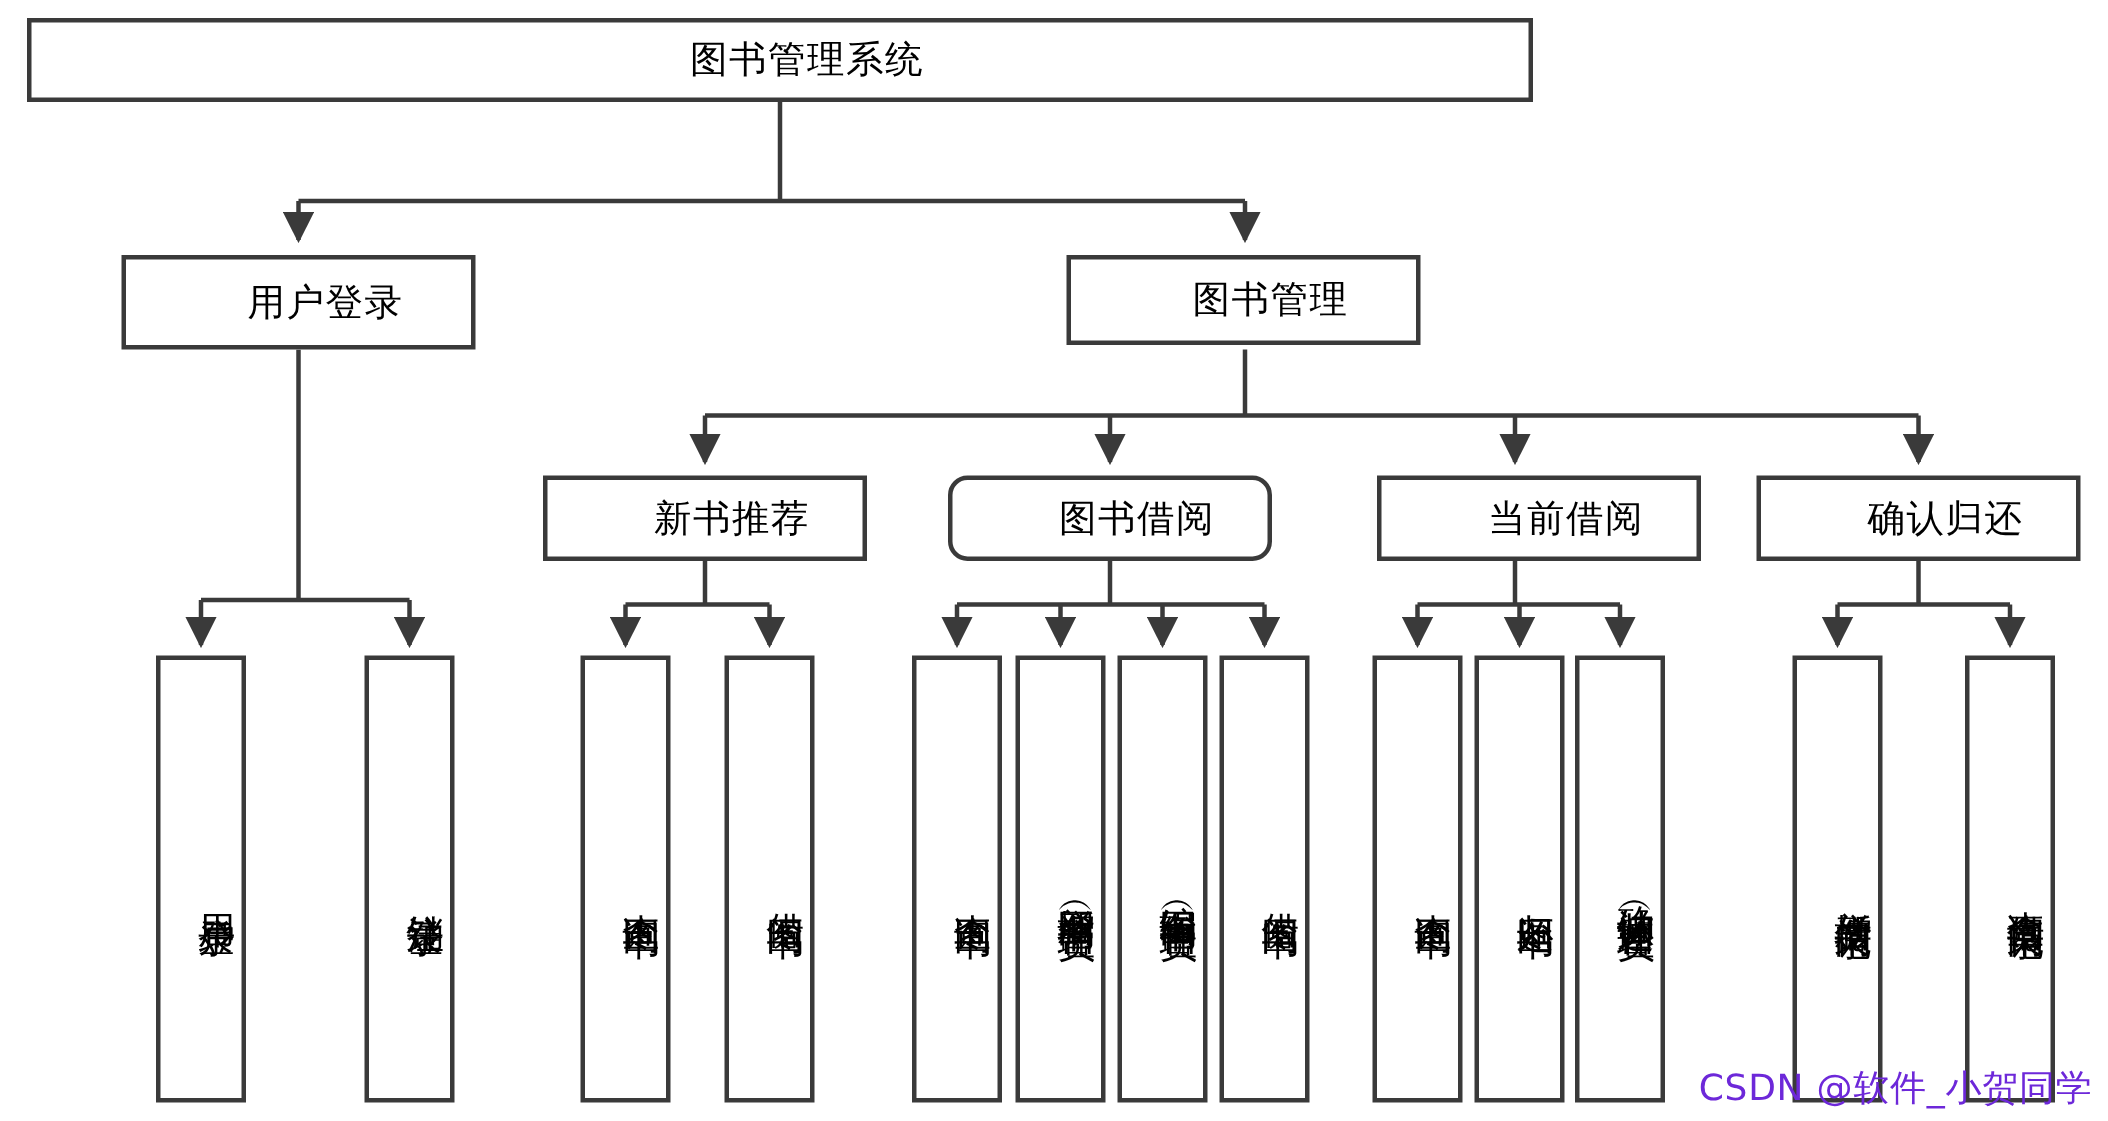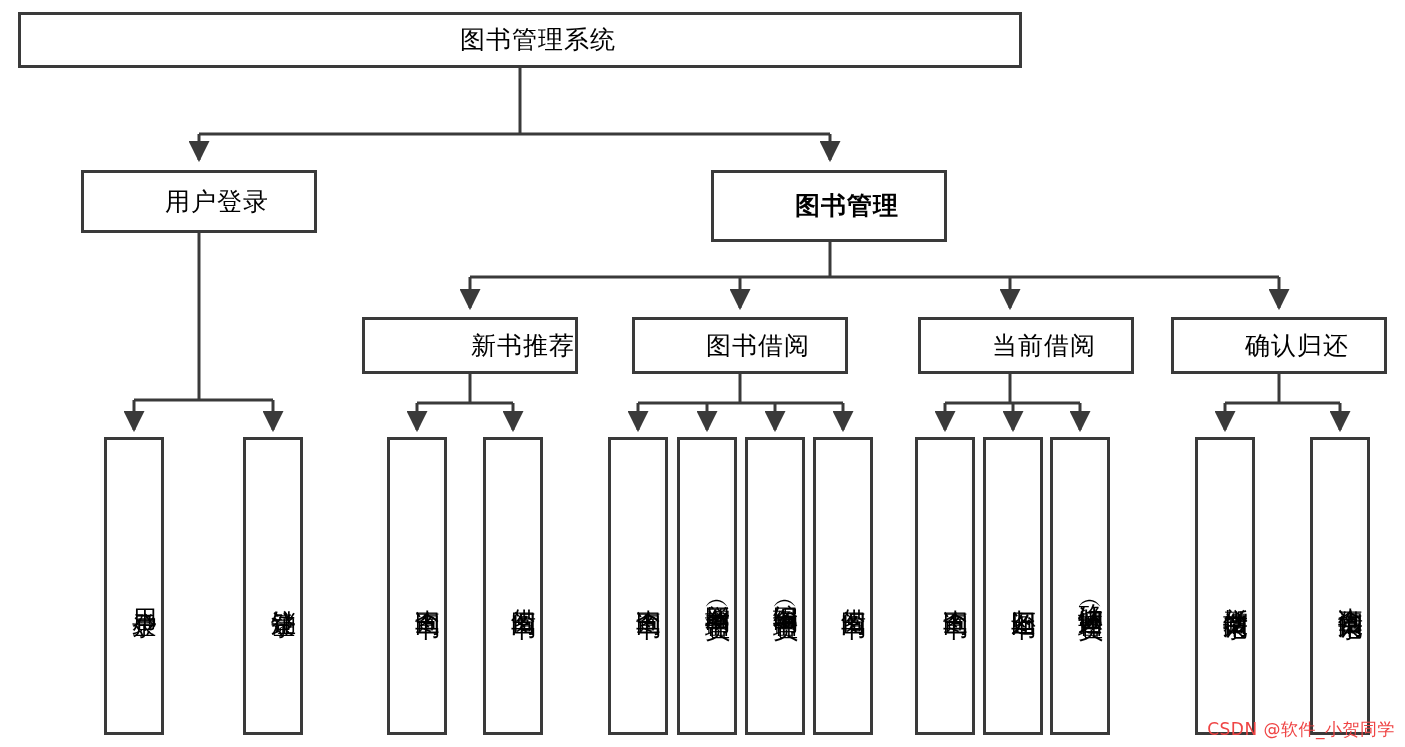--- a/index.html
+++ b/index.html
@@ -52,22 +52,22 @@
     justify-content: center;
   }
   .node-label {
     display: block;
     white-space: pre-line;
   }
   #watermark {
     position: absolute;
     right: 10px;
     bottom: 6px;
-    font-size: 17px;
-    color: #ef4444;
+    font-size: 24px;
+    color: #6d28d9;
     letter-spacing: 0.5px;
     white-space: nowrap;
     pointer-events: none;
   }
 </style>
 </head>
 <body>
 
 <div id="canvas">
 
@@ -121,28 +121,28 @@
     </g>
   </svg>
 
   <div class="node horiz" style="left:18px; top:12px; width:1004px; height:56px;">
     <span class="node-label">图书管理系统</span>
   </div>
 
   <div class="node horiz" style="left:81px; top:170px; width:236px; height:63px;">
     <span class="node-label">用户登录</span>
   </div>
-  <div class="node horiz" style="left:711px; top:170px; width:236px; height:72px;font-weight:bold;">
+  <div class="node horiz" style="left:711px; top:170px; width:236px; height:60px;">
     <span class="node-label">图书管理</span>
   </div>
 
-  <div class="node horiz" style="left:362px; top:317px; width:216px; height:57px;justify-content:flex-end;">
+  <div class="node horiz" style="left:362px; top:317px; width:216px; height:57px;">
     <span class="node-label">新书推荐</span>
   </div>
-  <div class="node horiz" style="left:632px; top:317px; width:216px; height:57px;">
+  <div class="node horiz" style="left:632px; top:317px; width:216px; height:57px;border-radius:13px;">
     <span class="node-label">图书借阅</span>
   </div>
   <div class="node horiz" style="left:902px; top:317px; width:216px; height:57px;margin-left:16px;">
     <span class="node-label">当前借阅</span>
   </div>
   <div class="node horiz" style="left:1171px; top:317px; width:216px; height:57px;">
     <span class="node-label">确认归还</span>
   </div>
 
   <div class="node vert" style="left:104px; top:437px; width:60px; height:298px;">

